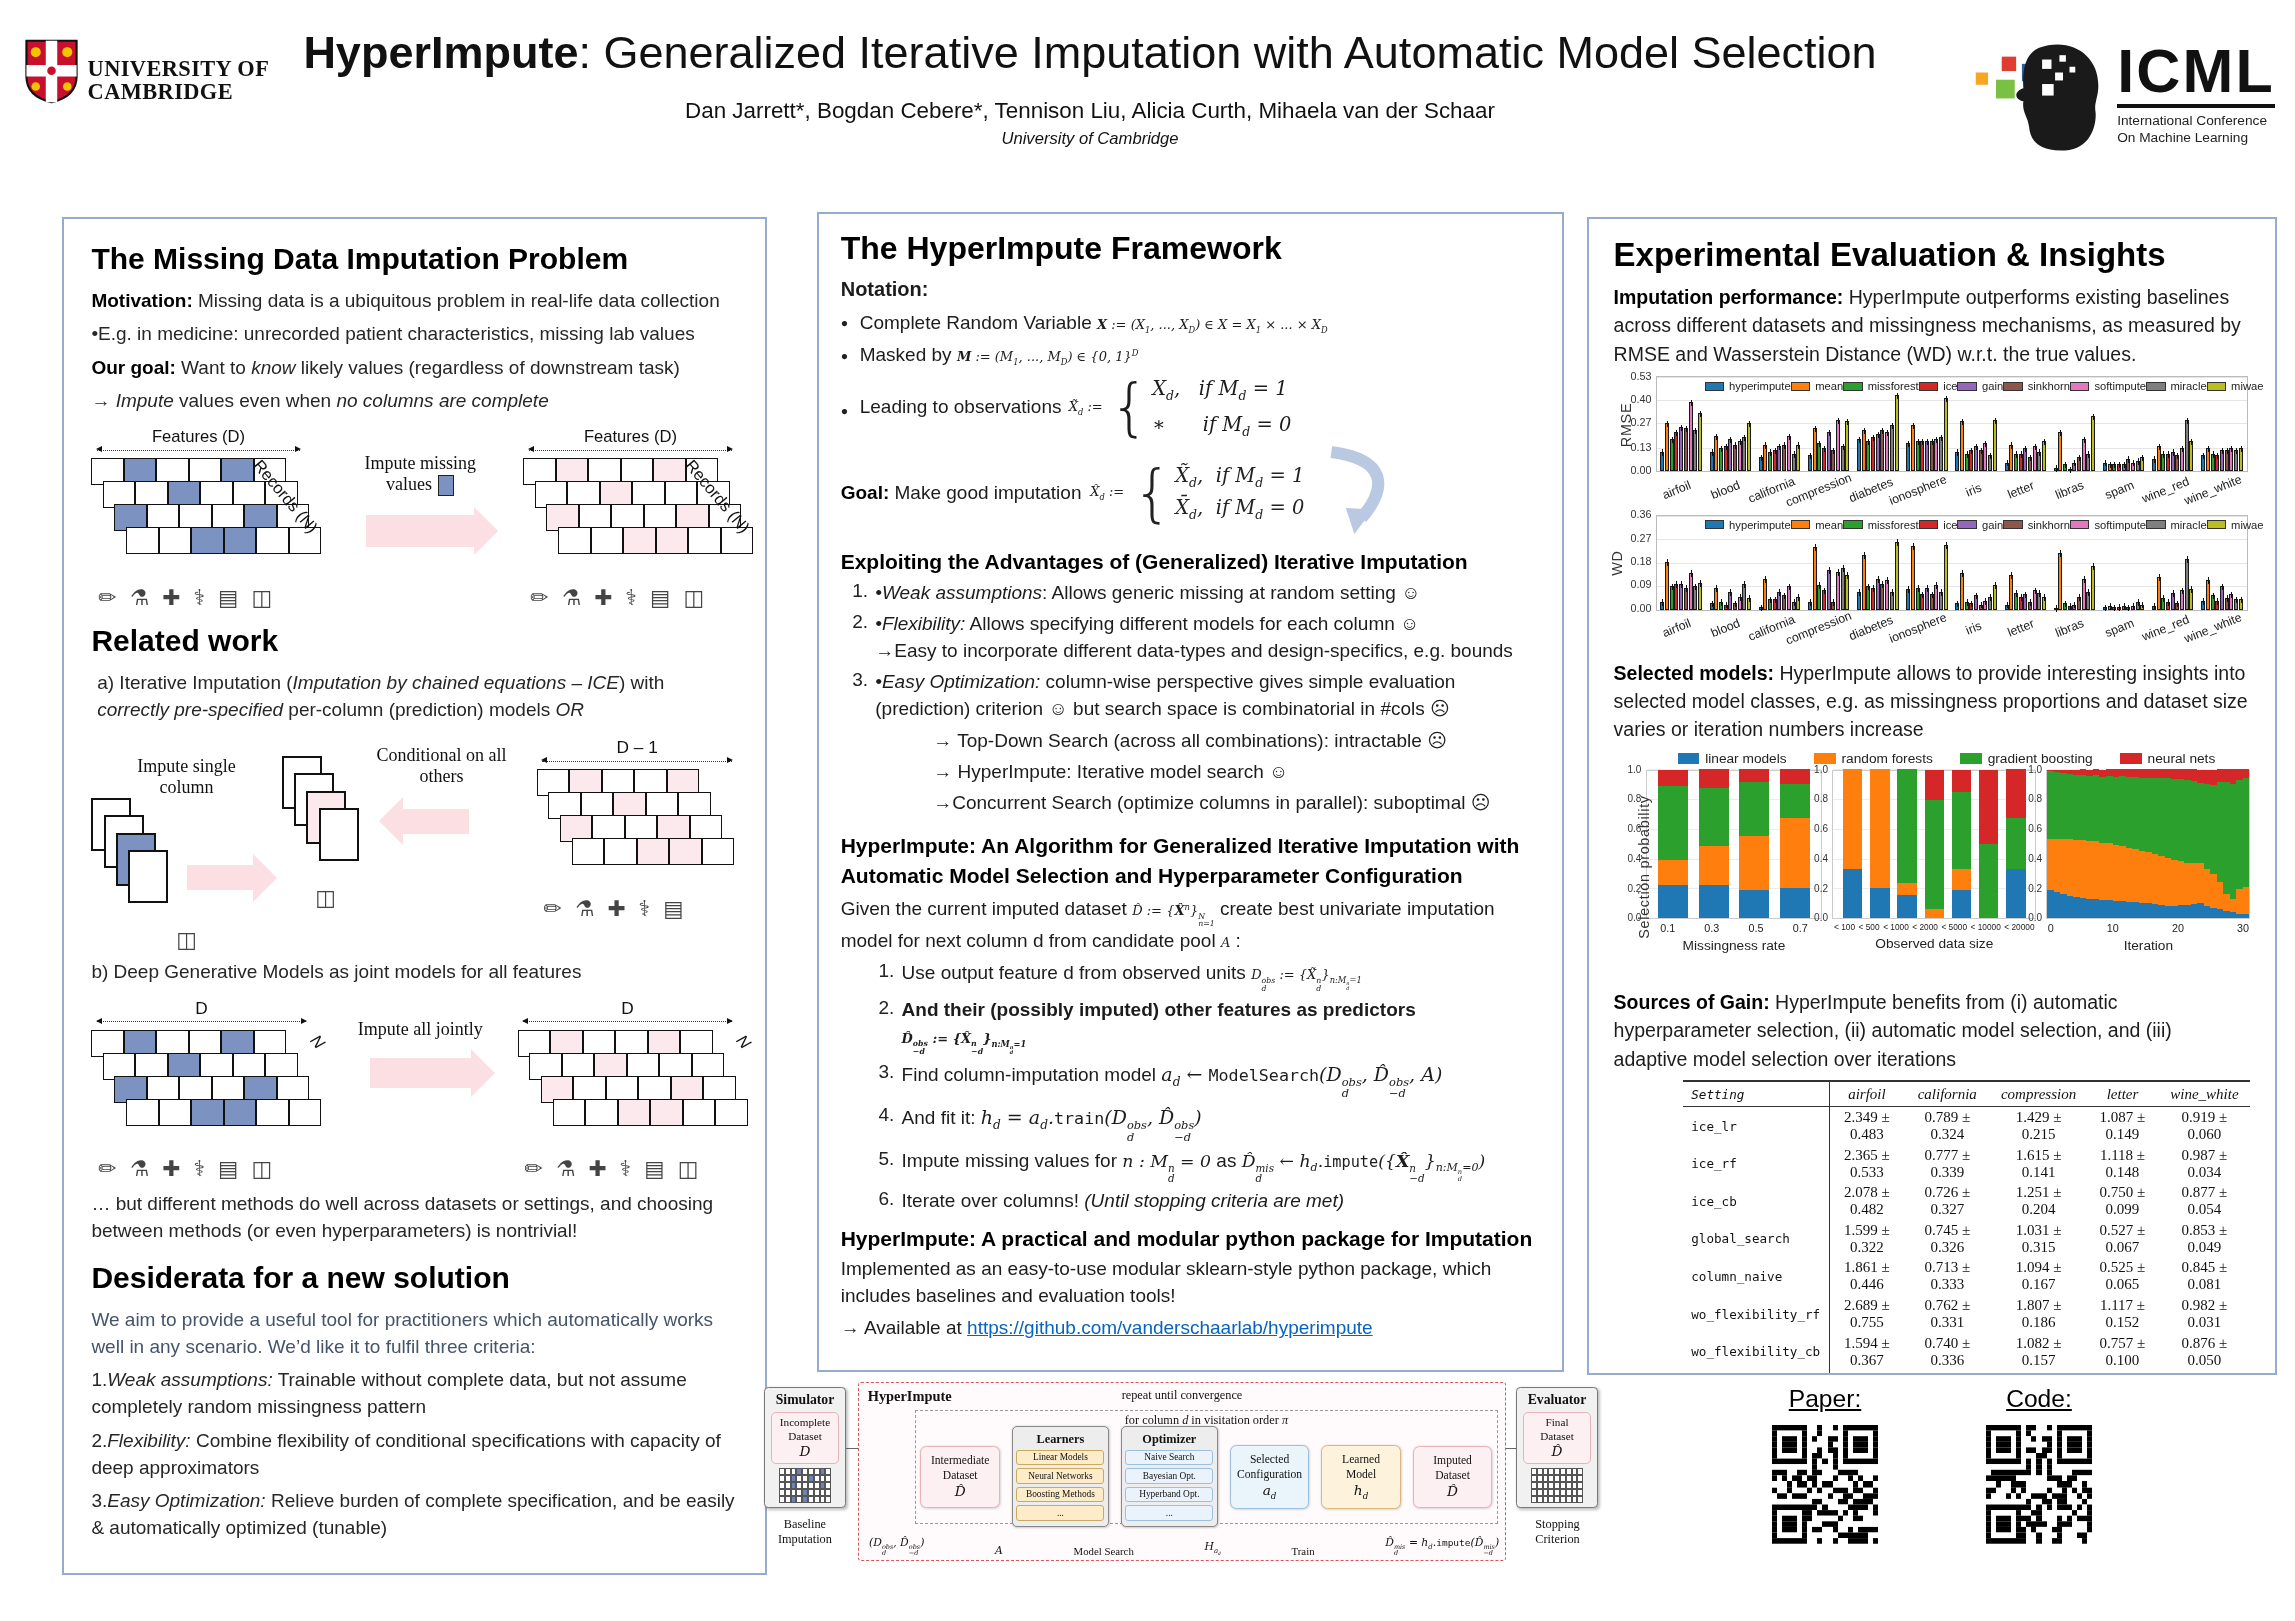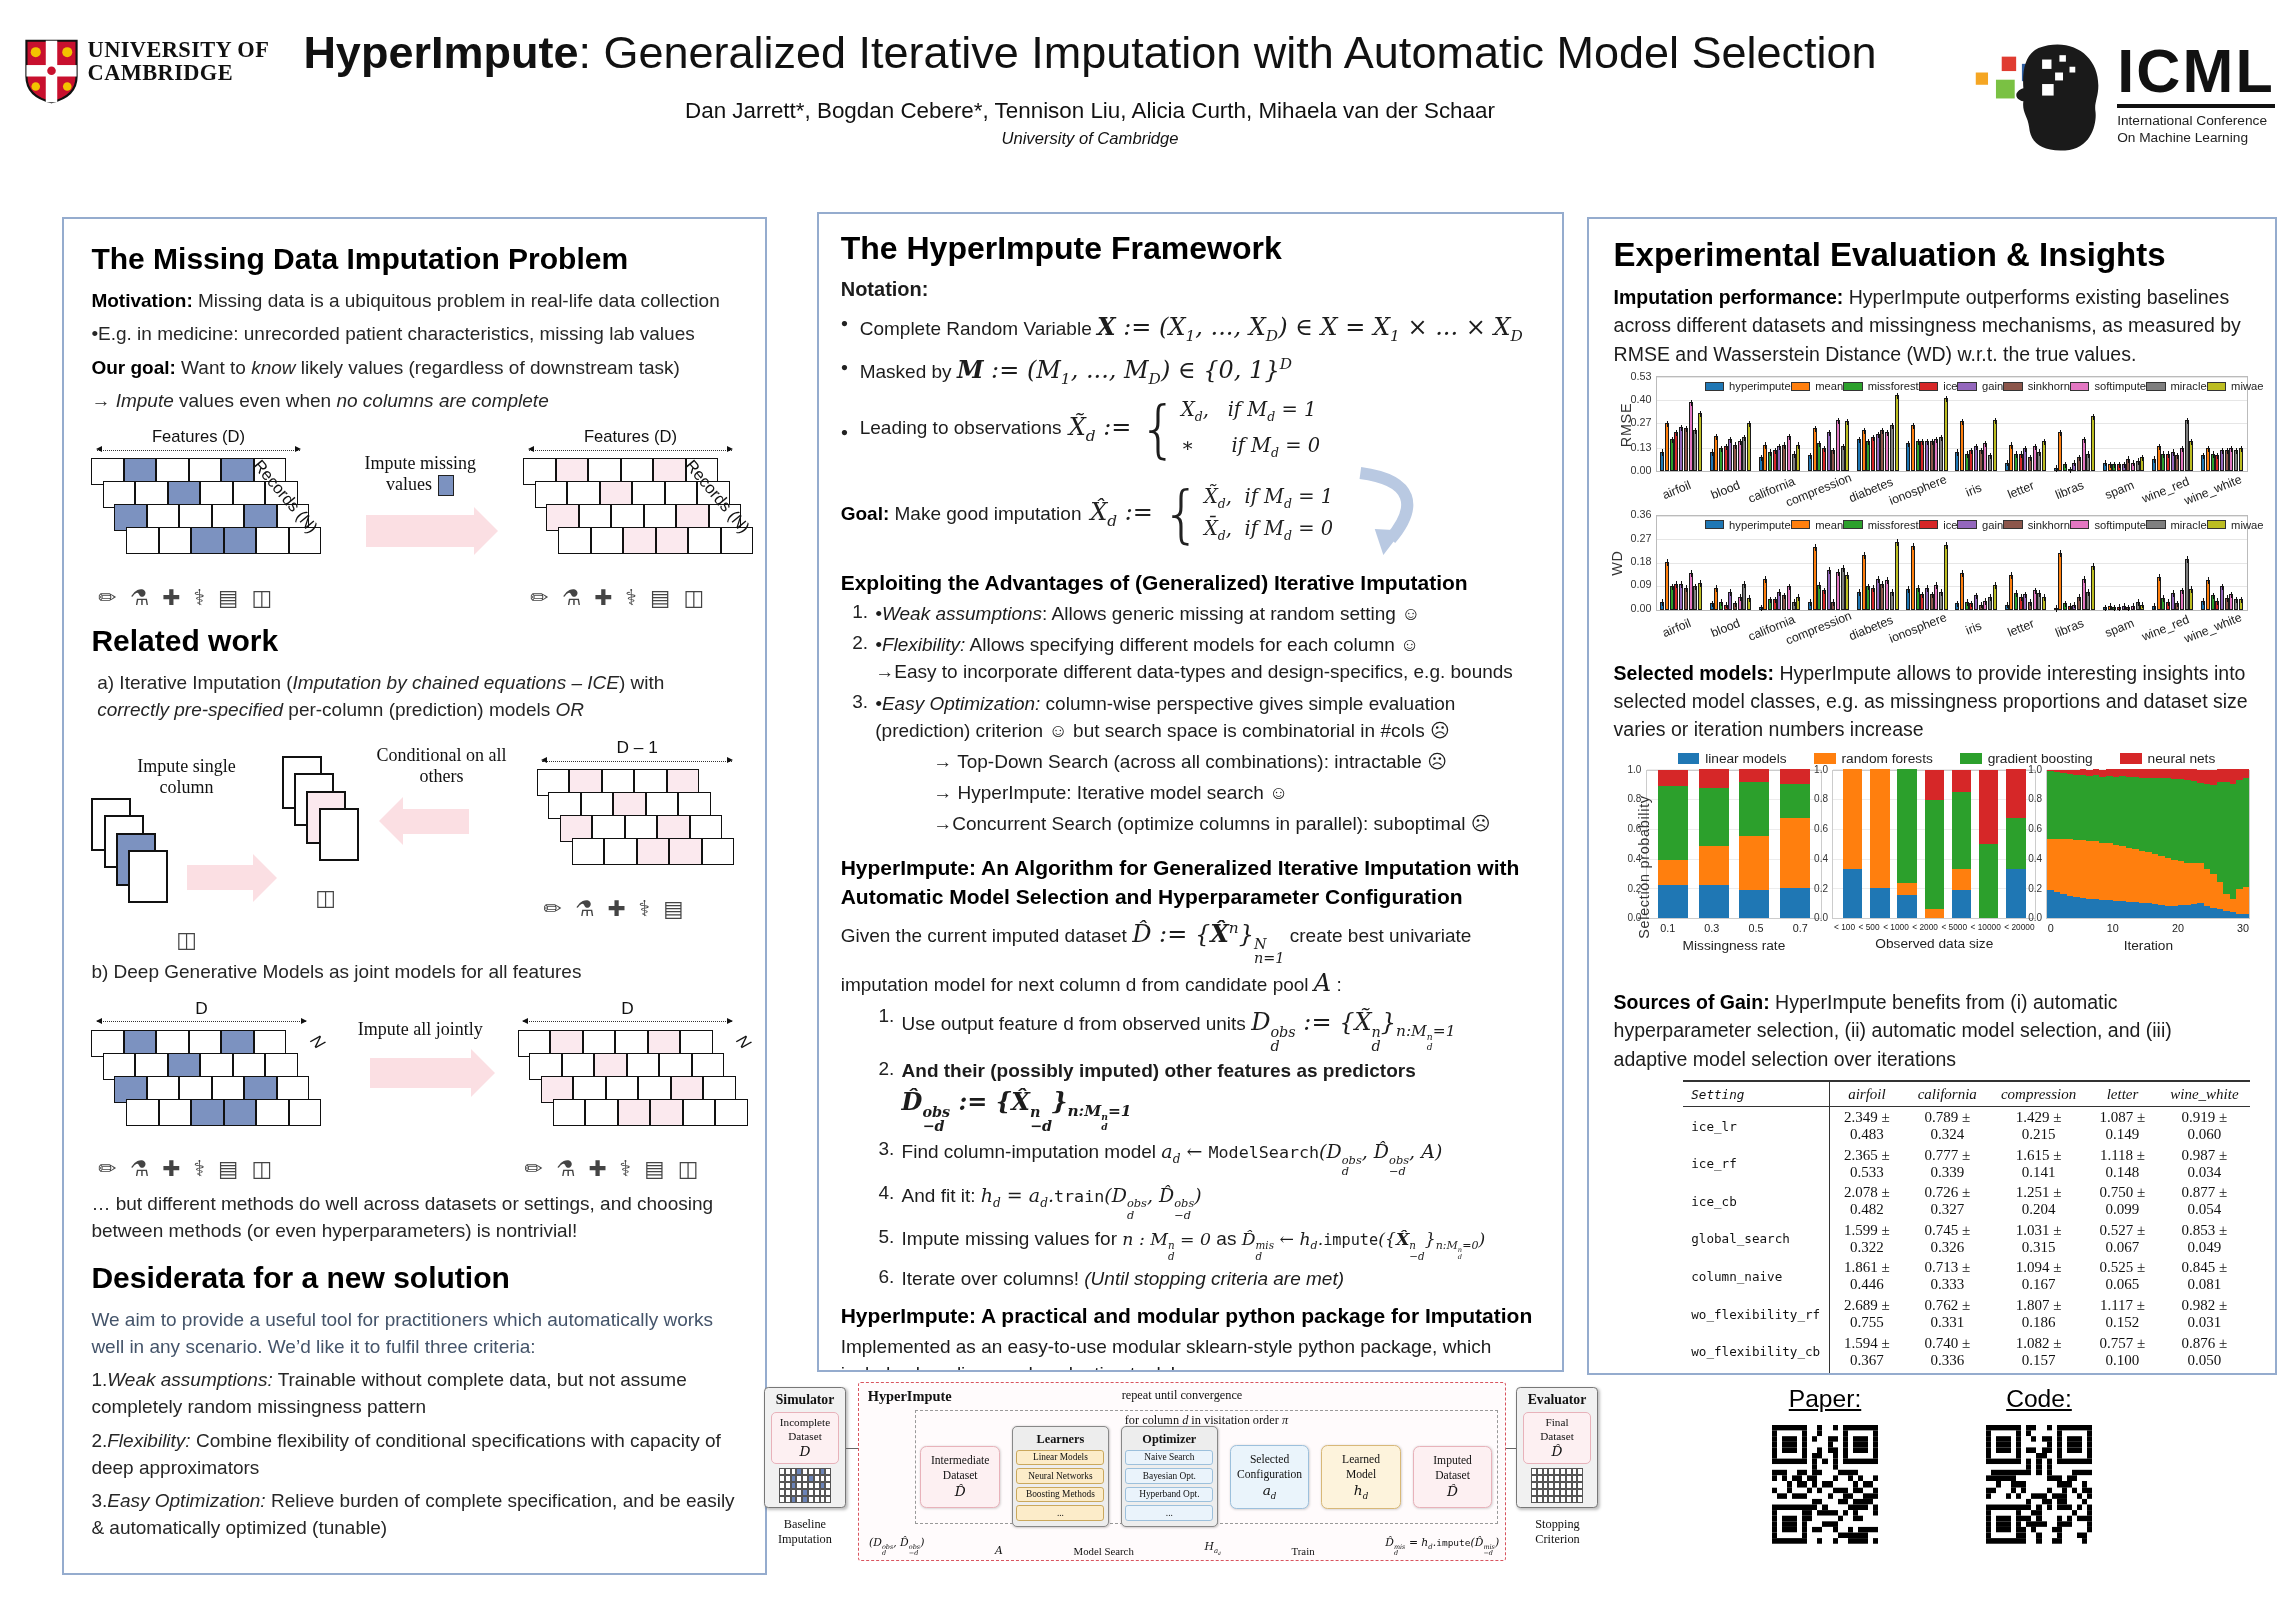--- a/index.html
+++ b/index.html
@@ -1,18 +1,18 @@
 <!DOCTYPE html>
 <html style="font-size:11.6px"><head>
 <meta charset="utf-8">
 <style>
   html,body{margin:0;padding:0;background:#fff;}
   .page{position:relative;width:2295px;height:1621px;background:#fff;font-family:"Liberation Sans",sans-serif;color:#222;overflow:hidden;}
   
-  .cam-logo{position:absolute;left:24.6px;top:39px;display:flex;gap:10px;align-items:flex-start;}
+  .cam-logo{position:absolute;left:24.6px;top:39px;display:flex;gap:10px;align-items:flex-end;}
   .cam-text{font-family:"Liberation Serif",serif;font-size:22.4px;line-height:1.02;color:#111;letter-spacing:0.4px;font-weight:600;}
   .title-wrap{position:absolute;left:260px;right:375px;top:27.4px;text-align:center;}
   .main-title{font-size:45px;color:#111;white-space:nowrap;}
   .main-title .tb{font-weight:bold;}
   .authors{font-size:22.4px;margin-top:19px;color:#111;}
   .affil{font-size:16.6px;font-style:italic;margin-top:4.3px;color:#111;}
   .icml-logo{position:absolute;right:20px;top:35px;display:flex;align-items:center;gap:10px;}
   .icml-name{font-size:61px;font-weight:bold;color:#111;letter-spacing:2.2px;line-height:.95;border-bottom:4.3px solid #111;padding-bottom:2.9px;}
   .icml-sub{font-size:13.7px;color:#222;margin-top:4.3px;line-height:1.25;}
   
@@ -49,21 +49,21 @@
   .blockarrow.toleft::after{left:auto;right:100%;border-left:none;border-right:24.6px solid #fbdfe3;}
   .cardstack{position:relative;width:88px;height:124px;}
   .card{position:absolute;width:40px;height:53px;background:#fff;border:2.2px solid #111;box-sizing:border-box;}
   .sq{display:inline-block;width:14.4px;height:19px;background:#7c92c0;border:1.4px solid #222;vertical-align:middle;margin-left:5.8px;}
   
   .mh1{font-size:32px;font-weight:bold;margin:1.4px 0 8.7px;color:#000;}
   .mh2{font-size:21px;font-weight:bold;color:#000;margin:10px 0 5.8px;}
   .mp{font-size:19px;color:#1c1c1c;line-height:1.42;margin:5px 0;}
   .mbul{display:flex;gap:11.6px;margin:5.8px 0;align-items:flex-start;}
   .mbul .dot{font-size:12.3px;margin-top:6.5px;}
-  .mmath{font-family:"DejaVu Serif",serif;font-style:italic;font-size:24px;}
+  .mmath{font-family:"DejaVu Serif",serif;font-style:italic;font-size:13px;}
   .cases{display:inline-flex;align-items:center;vertical-align:middle;}
   .brace{font-family:"DejaVu Sans",sans-serif;font-size:62px;font-weight:100;line-height:.85;margin-right:2.9px;}
   .caserows{display:flex;flex-direction:column;gap:5.8px;font-size:19.5px;}
   .numrow{display:flex;gap:7.2px;margin:4.3px 0;}
   .numrow .no{min-width:27.4px;text-align:right;font-size:19px;}
   .steps .no{min-width:32px;}
   
   .rh1{font-size:33px;font-weight:bold;margin:1.4px 0 8.7px;color:#000;}
   .rp{font-size:19.5px;line-height:1.45;margin:7.2px 0;color:#1c1c1c;}
   .gchart{position:relative;height:134px;margin:2.9px 0 4.3px;}

